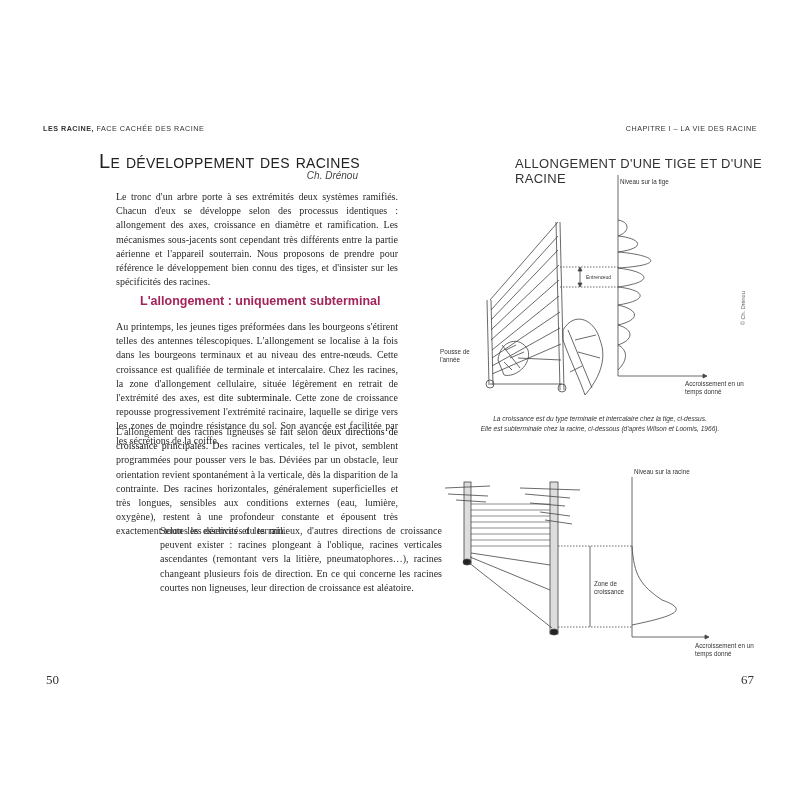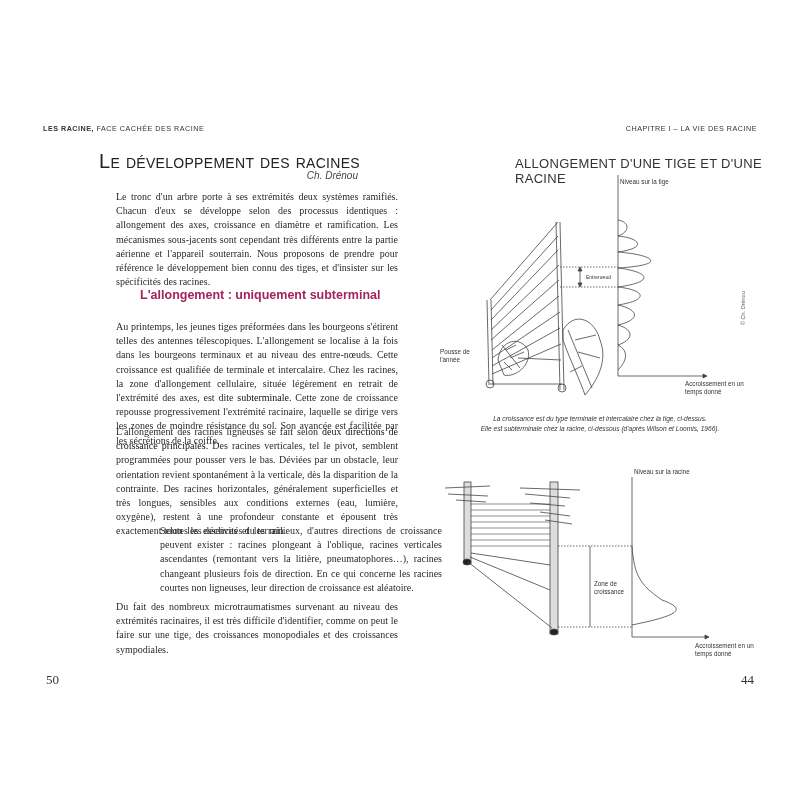--- a/index.html
+++ b/index.html
@@ -8,21 +8,21 @@
   .left { left:0; width:400px; }
   .right { left:400px; width:400px; }
   .run-head { position:absolute; top:124px; font-family:"Liberation Sans", sans-serif; font-size:7.2px; letter-spacing:0.5px; color:#333; }
   .run-head b { font-weight:bold; }
   .run-left { left:43px; }
   .run-right { right:43px; }
   .title { position:absolute; top:150px; right:40px; font-family:"Liberation Sans", sans-serif; font-size:20px; font-weight:normal; color:#222; font-variant:small-caps; letter-spacing:0.3px; }
   .author { position:absolute; top:170px; right:42px; font-family:"Liberation Sans", sans-serif; font-style:italic; font-size:10px; color:#444; }
   .para { position:absolute; left:116px; width:282px; font-size:10px; line-height:14.2px; text-align:justify; color:#2a2a2a; }
   .para b { font-weight:normal; color:#111; }
-  .section-h { position:absolute; top:288px; left:140px; font-family:"Liberation Sans", sans-serif; font-size:12.5px; font-weight:bold; color:#a3245a; }
+  .section-h { position:absolute; top:294px; left:140px; font-family:"Liberation Sans", sans-serif; font-size:12.5px; font-weight:bold; color:#a3245a; }
   .folio { position:absolute; top:672px; font-size:13px; color:#333; font-family:"Liberation Serif", serif; }
   .folio-l { left:46px; }
   .folio-r { right:46px; }
   .fig-title { position:absolute; top:156px; left:115px; font-family:"Liberation Sans", sans-serif; font-size:13px; color:#333; letter-spacing:0.3px; }
   .caption { position:absolute; top:414px; left:20px; width:360px; text-align:center; font-family:"Liberation Sans", sans-serif; font-style:italic; font-size:6.6px; line-height:10px; color:#333; }
   .fig-label { position:absolute; font-family:"Liberation Sans", sans-serif; font-size:6.3px; line-height:7.5px; color:#333; }
   .credit { position:absolute; left:340px; top:325px; font-family:"Liberation Sans", sans-serif; font-size:5.5px; color:#666; transform:rotate(-90deg); transform-origin:left top; white-space:nowrap; }
   svg { position:absolute; overflow:visible; }
 </style>
 </head>
@@ -30,21 +30,20 @@
 
 <div class="page left">
   <div class="run-head run-left"><b>LES RACINE,</b><span> FACE CACHÉE DES RACINE</span></div>
   <div class="title">Le développement des racines</div>
   <div class="author">Ch. Drénou</div>
   <div class="para" style="top:190px;">Le tronc d'un arbre porte à ses extrémités deux systèmes ramifiés. Chacun d'eux se développe selon des processus identiques : allongement des axes, croissance en diamètre et ramification. Les mécanismes sous-jacents sont cependant très différents entre la partie aérienne et l'appareil souterrain. Nous proposons de prendre pour référence le développement bien connu des tiges, et d'insister sur les spécificités des racines.</div>
   <div class="section-h">L'allongement : uniquement subterminal</div>
   <div class="para" style="top:320px;"><span>Au printemps, les jeunes tiges préformées dans les bourgeons s'étirent telles des antennes télescopiques. L'allongement se localise à la fois dans les bourgeons terminaux et au niveau des entre-nœuds. Cette croissance est qualifiée de terminale et intercalaire. Chez les racines, la zone d'allongement cellulaire, située légèrement en retrait de l'extrémité des axes, est dite </span><b>subterminale.</b><span> Cette zone de croissance repousse progressivement l'extrémité racinaire, laquelle se dirige vers les zones de moindre résistance du sol. Son avancée est facilitée par les sécrétions de la coiffe.</span></div>
   <div class="para" style="top:425px;"><span>L'allongement des racines ligneuses se fait selon </span><b>deux directions de croissance principales.</b><span> Des racines verticales, tel le pivot, semblent programmées pour pousser vers le bas. Déviées par un obstacle, leur orientation revient spontanément à la verticale, dès la disparition de la contrainte. Des racines horizontales, généralement superficielles et très longues, sensibles aux conditions externes (eau, lumière, oxygène), restent à une profondeur constante et épousent très exactement toutes les déclivités du terrain.</span></div>
   <div class="para" style="top:524px;margin-left:44px;">Selon les essences et les milieux, d'autres directions de croissance peuvent exister : racines plongeant à l'oblique, racines verticales ascendantes (remontant vers la litière, pneumatophores…), racines changeant plusieurs fois de direction. En ce qui concerne les racines courtes non ligneuses, leur direction de croissance est aléatoire.</div>
-  <div class="para" style="top:600px;">Du fait des nombreux microtraumatismes survenant au niveau des extrémités racinaires, il est très difficile d'identifier, comme on peut le faire sur une tige, des croissances monopodiales et des croissances sympodiales.</div>
   <div class="folio folio-l">50</div>
 </div>
 
 <div class="page right">
   <div class="run-head run-right">CHAPITRE I – LA VIE DES RACINE</div>
   <div class="fig-title">ALLONGEMENT D'UNE TIGE ET D'UNE RACINE</div>
 
   <svg style="left:0;top:0;" width="400" height="420" viewBox="0 0 400 420">
     <g stroke="#444" fill="none" stroke-width="0.8">
 
@@ -131,14 +130,14 @@
       <line x1="158" y1="546" x2="232" y2="546" stroke-dasharray="1.5,1.5"></line>
       <line x1="158" y1="627" x2="232" y2="627" stroke-dasharray="1.5,1.5"></line>
       <line x1="190" y1="546" x2="190" y2="627"></line>
       <path d="M232 546 C234 575 240 585 262 600 C290 610 275 616 232 625"></path>
     </g>
   </svg>
   <div class="fig-label" style="left:234px;top:468px;">Niveau sur la racine</div>
   <div class="fig-label" style="left:194px;top:580px;width:34px;">Zone de croissance</div>
   <div class="fig-label" style="left:295px;top:642px;width:70px;">Accroissement en un temps donné</div>
 
-  <div class="folio folio-r">44</div>
+  <div class="folio folio-r">67</div>
 </div>
 
 </body></html>

